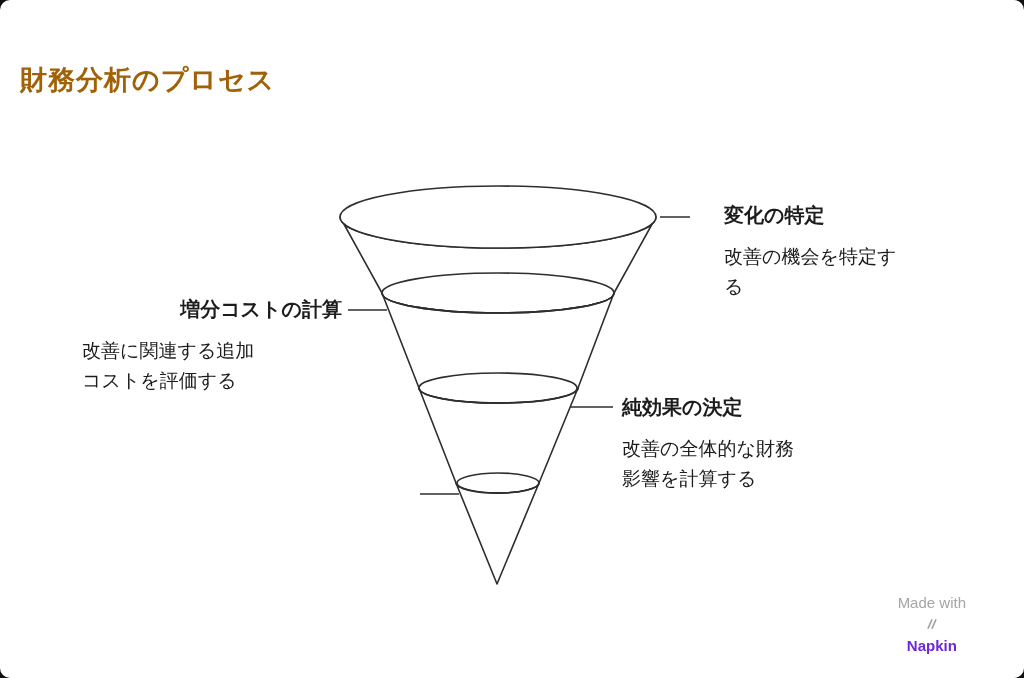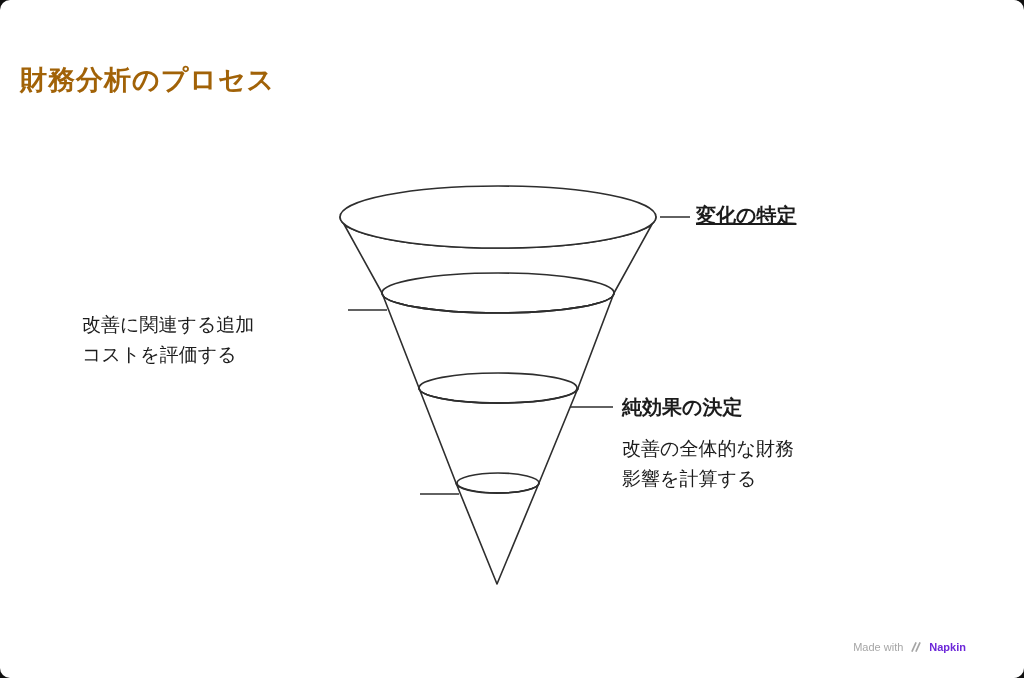--- a/index.html
+++ b/index.html
@@ -36,22 +36,23 @@
     white-space:pre-line;
   }
   .align-right .stage-label{text-align:right;}
   .align-right .stage-desc{}
   .align-left .stage-label{text-align:left;}
   .align-left .stage-desc{text-align:left;}
   .watermark{
     position:absolute;
     right:58px;bottom:24px;
     display:flex;align-items:center;gap:6px;
-    font-size:11px;
+    font-size:15px;
     color:#a6a6a6;
+    flex-direction:column;
   }
   .watermark .brand{font-weight:600;color:#6d28d9;}
 </style>
 </head>
 <body>
 
 <div class="canvas">
 
   <div class="title">財務分析のプロセス</div>
 
@@ -70,25 +71,28 @@
       <ellipse cx="498" cy="217" rx="158" ry="31"></ellipse>
     </g>
     <g stroke="#2e2e2e" stroke-width="1.5">
       <line x1="660" y1="217" x2="690" y2="217"></line>
       <line x1="348" y1="310" x2="387" y2="310"></line>
       <line x1="570" y1="407" x2="613" y2="407"></line>
       <line x1="420" y1="494" x2="459" y2="494"></line>
     </g>
   </svg>
 
-  <div class="stage-block align-left" style="left:696px;top:202px;width:230px;text-decoration:underline;">
+  <div class="stage-block align-left" style="left:724px;top:202px;width:230px;">
     <div class="stage-label">変化の特定</div>
+    <div class="stage-desc">改善の機会を特定す
+る</div>
   </div>
 
   <div class="stage-block align-right" style="left:82px;top:296px;width:260px;">
+    <div class="stage-label">増分コストの計算</div>
     <div class="stage-desc">改善に関連する追加
 コストを評価する</div>
   </div>
 
   <div class="stage-block align-left" style="left:622px;top:394px;width:240px;">
     <div class="stage-label">純効果の決定</div>
     <div class="stage-desc">改善の全体的な財務
 影響を計算する</div>
   </div>
 

